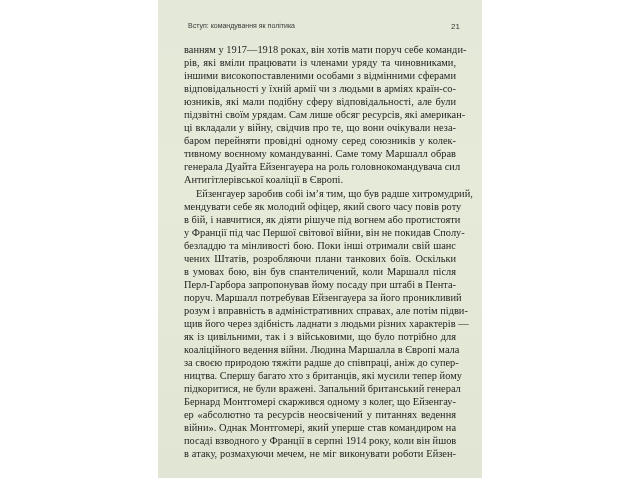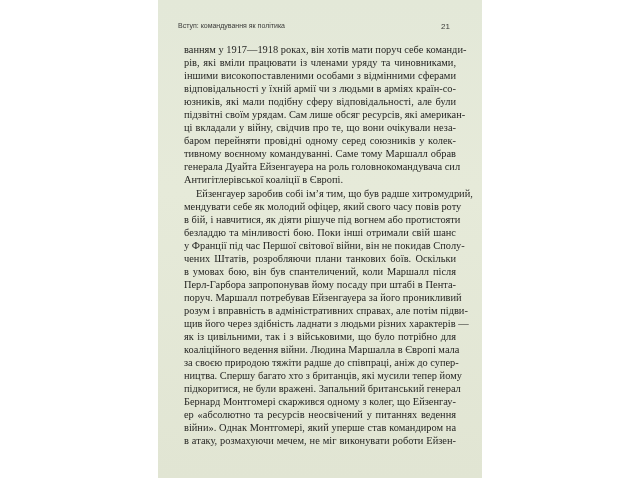--- a/index.html
+++ b/index.html
@@ -4,21 +4,21 @@
   <style>
     html, body { margin:0; padding:0; }
     body {
       width:640px; height:480px; background:#ffffff; position:relative; overflow:hidden;
     }
     .page {
       position:absolute; left:158px; top:0; width:324px; height:478px;
       background:linear-gradient(180deg,#e3e8d8 0%,#e6ead9 40%,#e1e5d3 100%);
     }
     .running-head {
-      position:absolute; left:20px; top:22px; width:272px; height:12px;
+      position:absolute; left:30px; top:22px; width:272px; height:12px;
       font-family:"Liberation Sans", sans-serif; font-size:7px; color:#3a3a38;text-align:center;
     }
     .running-head .title { position:absolute; left:0; top:0; }
     .running-head .num { position:absolute; right:0; top:0; font-size:8px; }
     .body-text {
       position:absolute; left:26px; top:43px; width:272px;
       font-family:"Liberation Serif", serif; font-size:10.4px; line-height:13.05px;
       color:#262624;
     }
     .line {
@@ -44,31 +44,32 @@
       <span class="line">юзників, які мали подібну сферу відповідальності, але були</span>
       <span class="line">підзвітні своїм урядам. Сам лише обсяг ресурсів, які американ-</span>
       <span class="line">ці вкладали у війну, свідчив про те, що вони очікували неза-</span>
       <span class="line">баром перейняти провідні одному серед союзників у колек-</span>
       <span class="line">тивному воєнному командуванні. Саме тому Маршалл обрав</span>
       <span class="line">генерала Дуайта Ейзенгауера на роль головнокомандувача сил</span>
       <span class="line last">Антигітлерівської коаліції в Європі.</span>
       <span class="line indent">Ейзенгауер заробив собі ім’я тим, що був радше хитромудрий,</span>
       <span class="line">мендувати себе як молодий офіцер, який свого часу повів роту</span>
       <span class="line">в бій, і навчитися, як діяти рішуче під вогнем або протистояти</span>
+      <span class="line">у Франції під час Першої світової війни, він не покидав Сполу-</span>
       <span class="line">безладдю та мінливості бою. Поки інші отримали свій шанс</span>
-      <span class="line">у Франції під час Першої світової війни, він не покидав Сполу-</span>
       <span class="line">чених Штатів, розробляючи плани танкових боїв. Оскільки</span>
       <span class="line">в умовах бою, він був спантеличений, коли Маршалл після</span>
       <span class="line">Перл-Гарбора запропонував йому посаду при штабі в Пента-</span>
       <span class="line">поруч. Маршалл потребував Ейзенгауера за його проникливий</span>
       <span class="line">розум і вправність в адміністративних справах, але потім підви-</span>
       <span class="line">щив його через здібність ладнати з людьми різних характерів —</span>
       <span class="line">як із цивільними, так і з військовими, що було потрібно для</span>
       <span class="line">коаліційного ведення війни. Людина Маршалла в Європі мала</span>
       <span class="line">за своєю природою тяжіти радше до співпраці, аніж до супер-</span>
       <span class="line">ництва. Спершу багато хто з британців, які мусили тепер йому</span>
       <span class="line">підкоритися, не були вражені. Запальний британський генерал</span>
       <span class="line">Бернард Монтгомері скаржився одному з колег, що Ейзенгау-</span>
       <span class="line">ер «абсолютно та ресурсів неосвічений у питаннях ведення</span>
       <span class="line">війни». Однак Монтгомері, який уперше став командиром на</span>
+      <span class="line">посаді взводного у Франції в серпні 1914 року, коли він йшов</span>
       <span class="line">в атаку, розмахуючи мечем, не міг виконувати роботи Ейзен-</span>
     </div>
 </div>
 
 </body></html>

